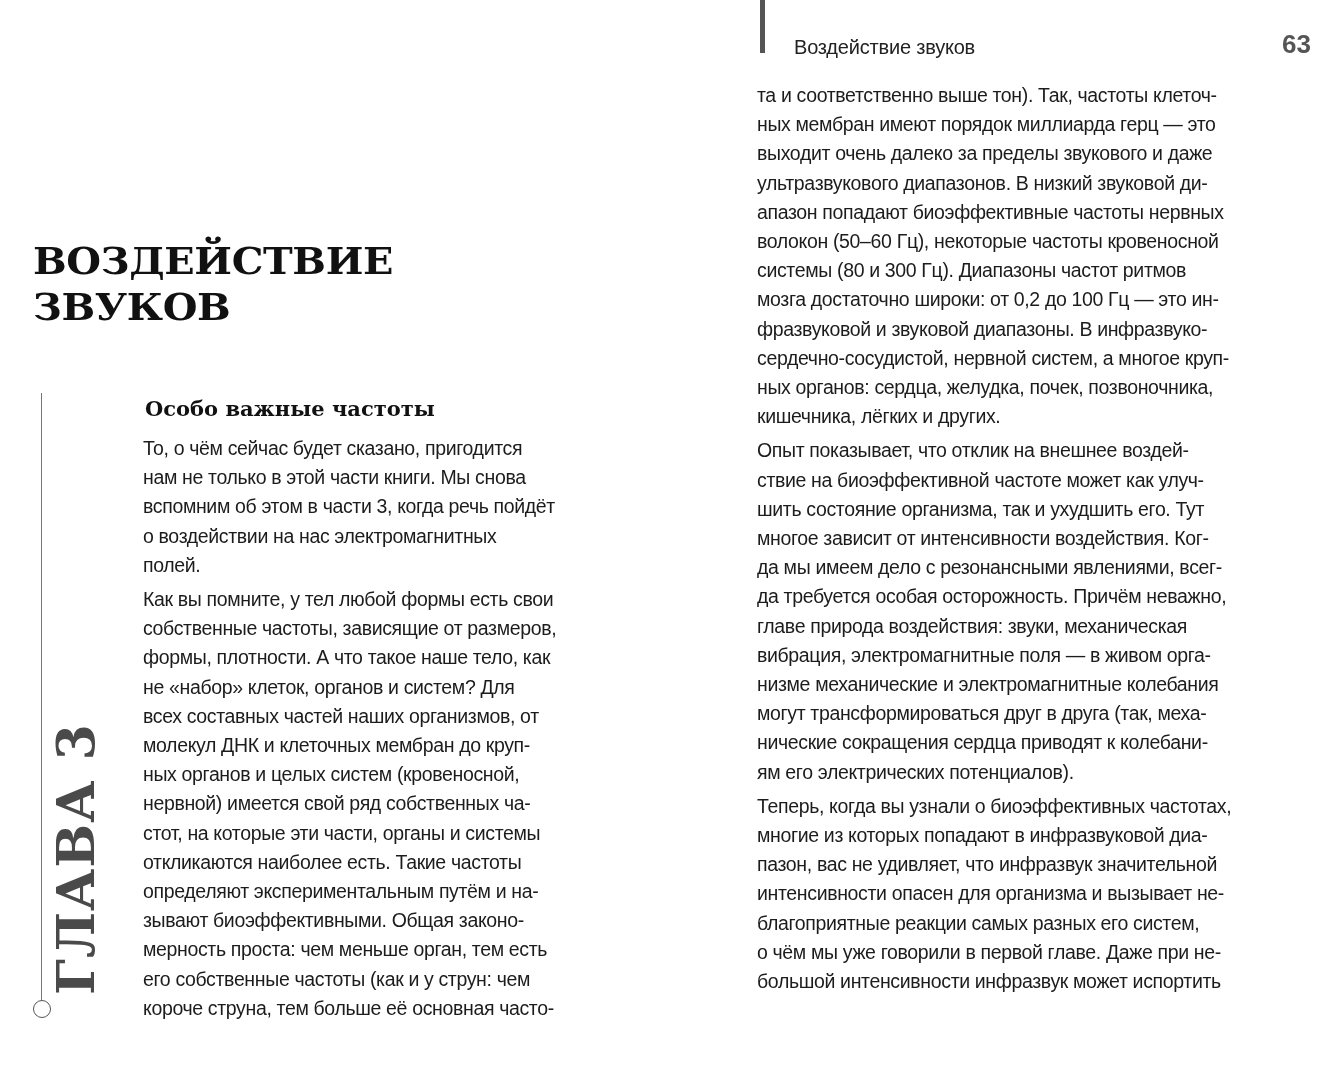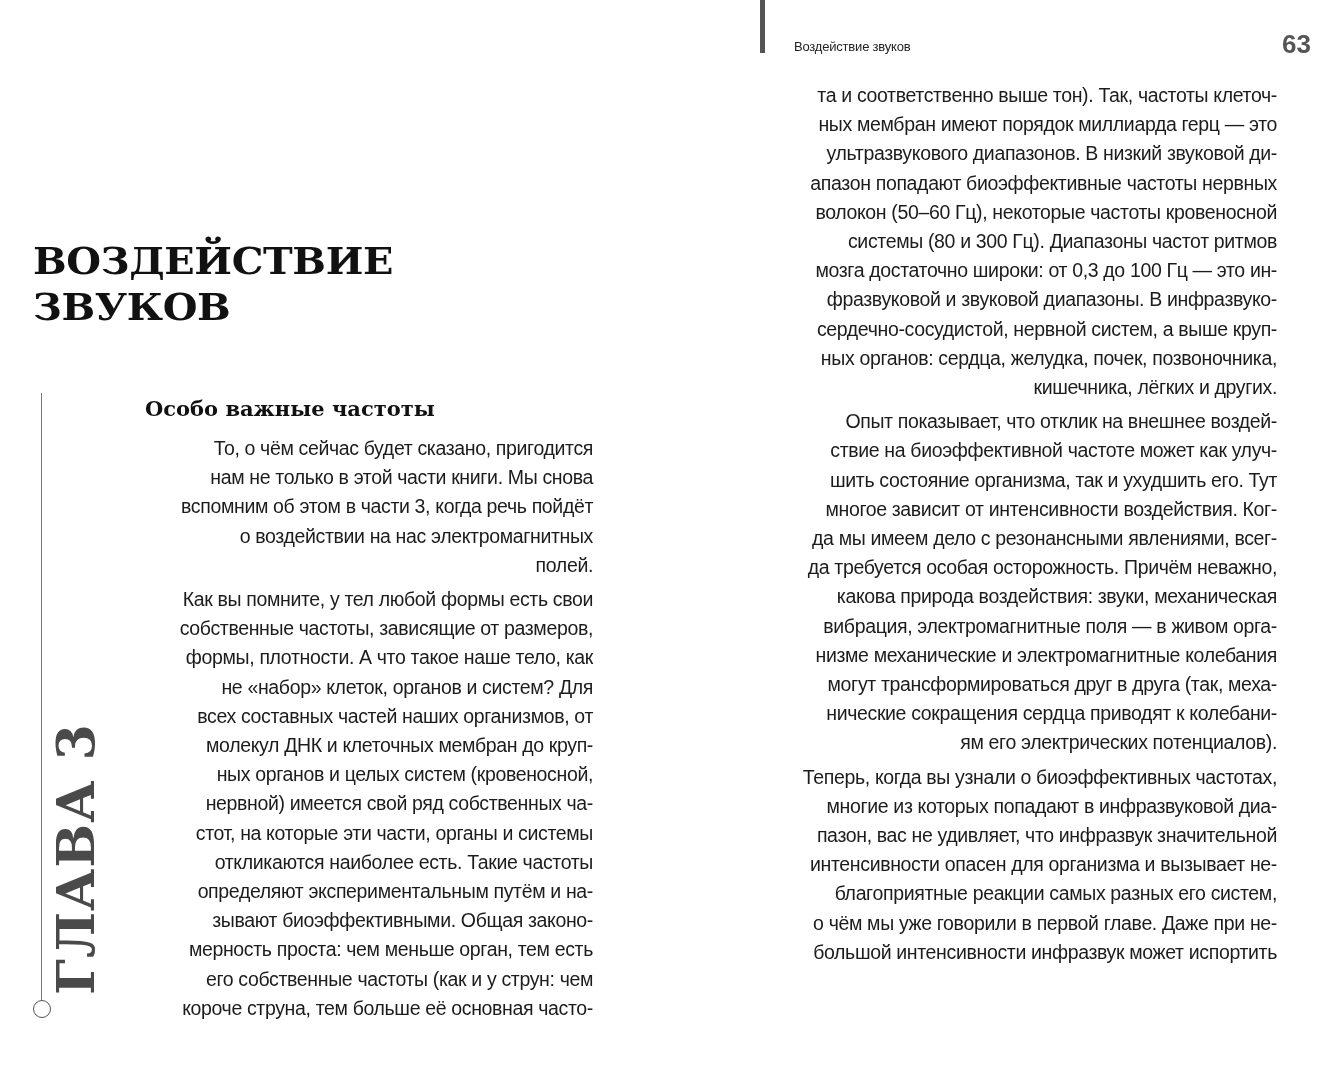--- a/index.html
+++ b/index.html
@@ -41,30 +41,30 @@
     font-family: "DejaVu Serif", serif; font-weight: bold;
     font-size: 21px; line-height: 30px; color: #111; white-space: nowrap; text-align: right;
   }
 
   .col {
     position: absolute; font-size: 19.5px; line-height: 29.2px; color: #1c1c1c;
     font-family: "Liberation Sans", "DejaVu Sans", sans-serif;
   }
   .col-left { left: 143px; top: 434px; width: 450px; }
   .col-right { left: 87px; top: 81px; width: 520px; }
-  .col p { margin: 0 0 5px 0; text-align: right; }
+  .col p { margin: 0 0 5px 0; }
   .line { display: block; white-space: nowrap; letter-spacing: -0.35px; }
 
   .header-bar {
     position: absolute; left: 90px; top: 0; width: 5px; height: 53px;
     background: #555;
   }
   .running-head {
     position: absolute; left: 124px; top: 37px;
-    font-size: 13px; line-height: 20px; color: #222; letter-spacing: -0.2px;
+    font-size: 20px; line-height: 20px; color: #222; letter-spacing: -0.2px;
   }
   .page-number {
     position: absolute; left: 612px; top: 28px;
     font-size: 26px; font-weight: bold; color: #555; line-height: 32px;
   }
 </style>
 </head>
 <body>
 
 <div class="page page-left">
@@ -109,38 +109,39 @@
 
 <div class="page page-right">
   <div class="header-bar"></div>
   <div class="running-head">Воздействие звуков</div>
   <div class="page-number">63</div>
 
   <div class="col col-right">
     <p>
       <span class="line">та и соответственно выше тон). Так, частоты клеточ-</span>
       <span class="line">ных мембран имеют порядок миллиарда герц — это</span>
+      <span class="line">выходит очень далеко за пределы звукового и даже</span>
       <span class="line">ультразвукового диапазонов. В низкий звуковой ди-</span>
       <span class="line">апазон попадают биоэффективные частоты нервных</span>
       <span class="line">волокон (50–60 Гц), некоторые частоты кровеносной</span>
       <span class="line">системы (80 и 300 Гц). Диапазоны частот ритмов</span>
-      <span class="line">мозга достаточно широки: от 0,3 до 100 Гц — это ин-</span>
+      <span class="line">мозга достаточно широки: от 0,2 до 100 Гц — это ин-</span>
       <span class="line">фразвуковой и звуковой диапазоны. В инфразвуко-</span>
-      <span class="line">сердечно-сосудистой, нервной систем, а выше круп-</span>
+      <span class="line">сердечно-сосудистой, нервной систем, а многое круп-</span>
       <span class="line">ных органов: сердца, желудка, почек, позвоночника,</span>
       <span class="line">кишечника, лёгких и других.</span>
     </p>
     <p>
       <span class="line">Опыт показывает, что отклик на внешнее воздей-</span>
       <span class="line">ствие на биоэффективной частоте может как улуч-</span>
       <span class="line">шить состояние организма, так и ухудшить его. Тут</span>
       <span class="line">многое зависит от интенсивности воздействия. Ког-</span>
       <span class="line">да мы имеем дело с резонансными явлениями, всег-</span>
       <span class="line">да требуется особая осторожность. Причём неважно,</span>
-      <span class="line">какова природа воздействия: звуки, механическая</span>
+      <span class="line">главе природа воздействия: звуки, механическая</span>
       <span class="line">вибрация, электромагнитные поля — в живом орга-</span>
       <span class="line">низме механические и электромагнитные колебания</span>
       <span class="line">могут трансформироваться друг в друга (так, меха-</span>
       <span class="line">нические сокращения сердца приводят к колебани-</span>
       <span class="line">ям его электрических потенциалов).</span>
     </p>
     <p>
       <span class="line">Теперь, когда вы узнали о биоэффективных частотах,</span>
       <span class="line">многие из которых попадают в инфразвуковой диа-</span>
       <span class="line">пазон, вас не удивляет, что инфразвук значительной</span>

